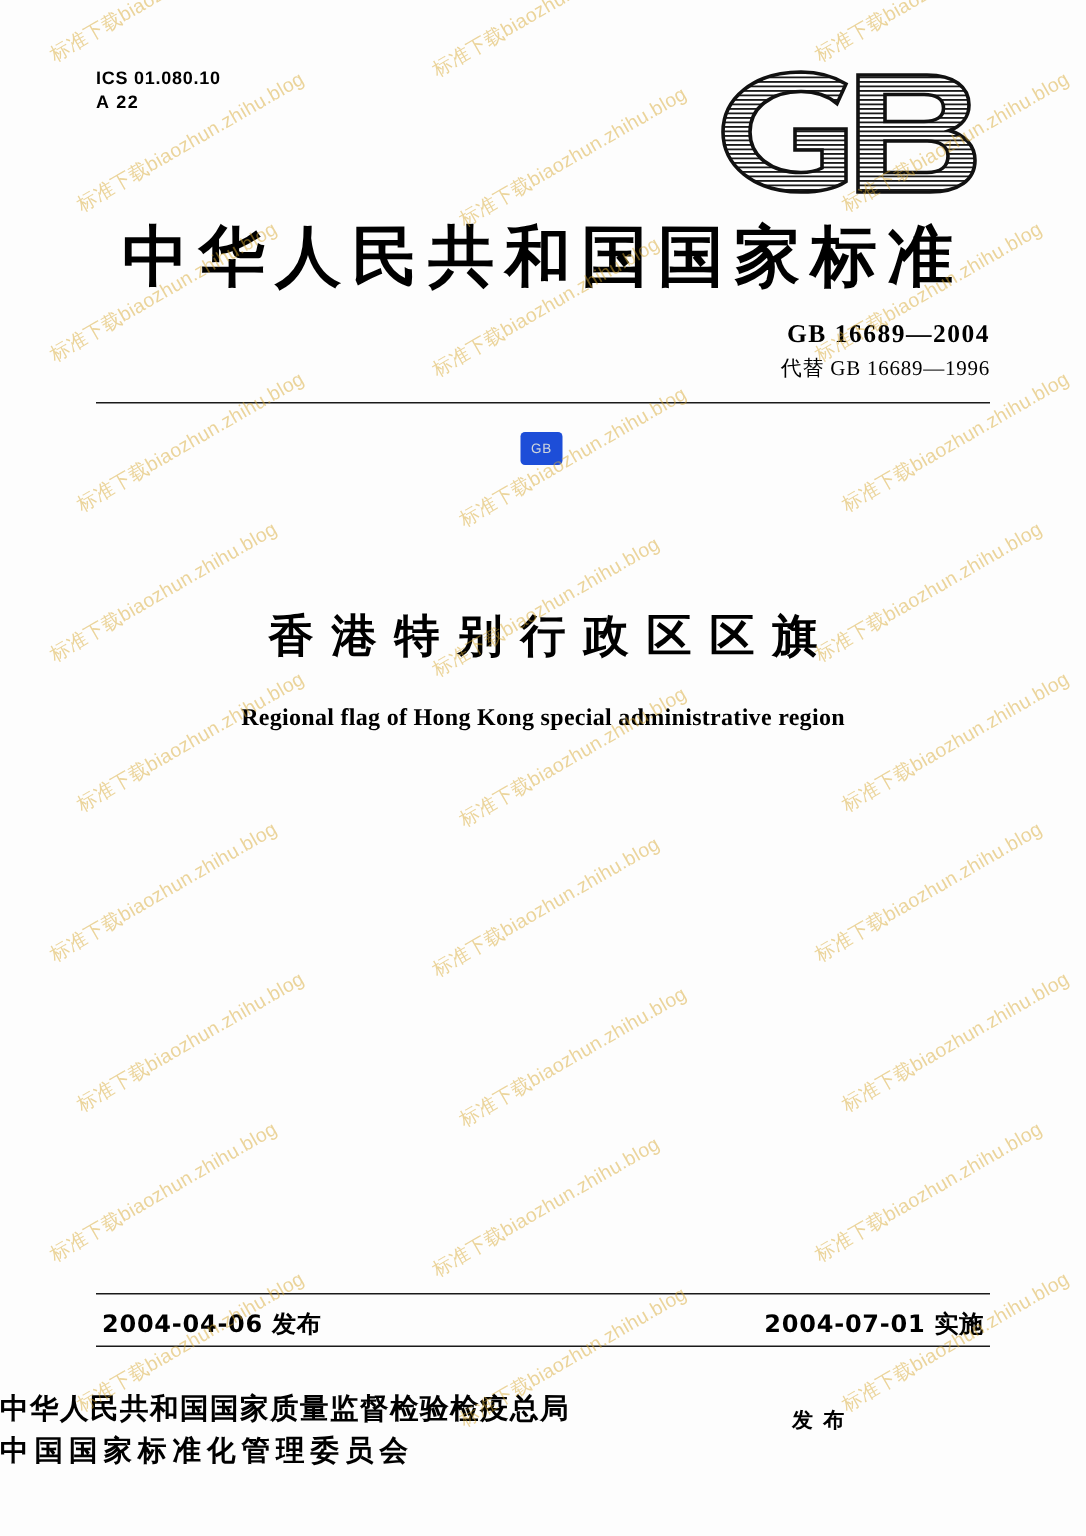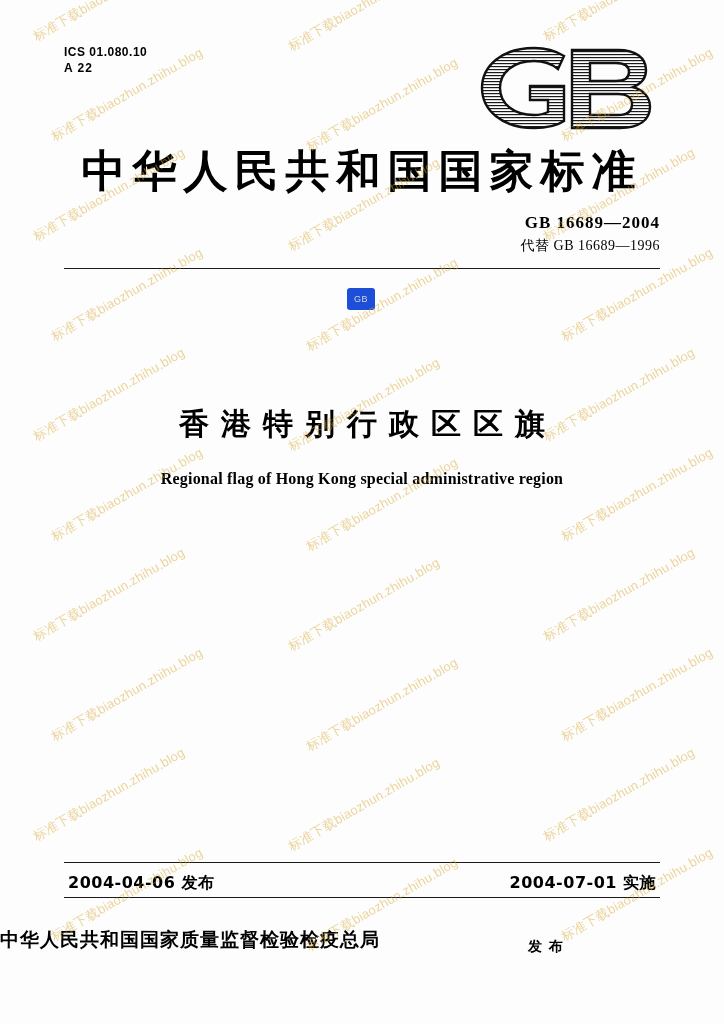--- a/index.html
+++ b/index.html
@@ -251,20 +251,21 @@
   <div class="doc-title">香港特别行政区区旗</div>
   <div class="doc-title-en">Regional flag of Hong Kong special administrative region</div>
 
   <div class="rule rule-release"></div>
   <div class="date-issue">2004-04-06 发布</div>
   <div class="date-effective">2004-07-01 实施</div>
   <div class="rule rule-bottom"></div>
 
   <div class="issuer">
     <div class="l1">中华人民共和国国家质量监督检验检疫总局</div>
+    <div class="l2">中国国家标准化管理委员会</div>
   </div>
   <div class="issuer-suffix">发 布</div>
 
   <div class="wm-layer" id="wm-layer">
       <div class="wm" style="left: 30px; top: 30px;">标准下载biaozhun.zhihu.blog</div>
       <div class="wm" style="left: 285px; top: 40px;">标准下载biaozhun.zhihu.blog</div>
       <div class="wm" style="left: 540px; top: 30px;">标准下载biaozhun.zhihu.blog</div>
       <div class="wm" style="left: 48px; top: 130px;">标准下载biaozhun.zhihu.blog</div>
       <div class="wm" style="left: 303px; top: 140px;">标准下载biaozhun.zhihu.blog</div>
       <div class="wm" style="left: 558px; top: 130px;">标准下载biaozhun.zhihu.blog</div>

